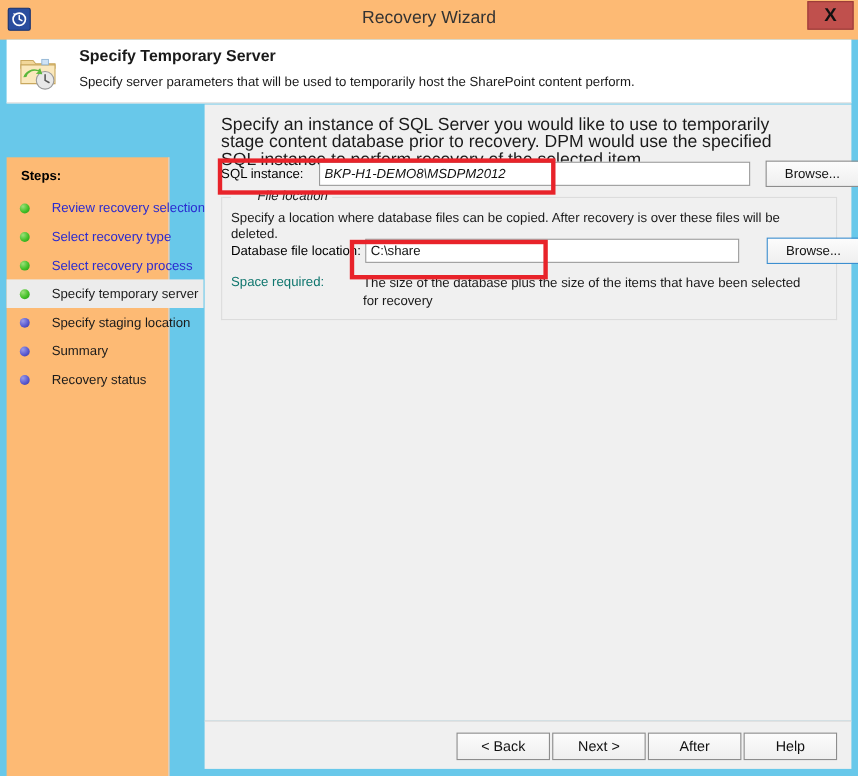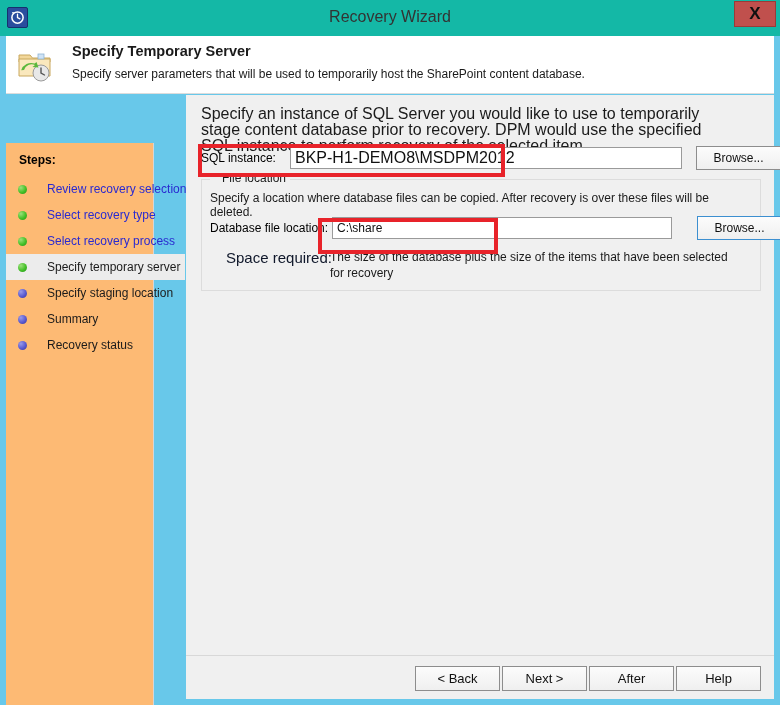--- a/index.html
+++ b/index.html
@@ -25,21 +25,21 @@
     background: #68c8ea;
     box-sizing: border-box;
   }
 
   
   #titlebar {
     position: absolute;
     left: 0; top: 0;
     width: 780px;
     height: 36px;
-    background: #14b8a6;
+    background: #fdba74;
   }
   #app-icon {
     position: absolute;
     left: 7px; top: 7px;
     width: 21px; height: 21px;
     background: #2a4d9e;
     border: 1px solid #16306e;
     box-sizing: border-box;
     border-radius: 2px;
     display: flex;
@@ -183,24 +183,25 @@
   }
   #sql-input {
     position: absolute;
     left: 89px; top: 0;
     width: 392px;
     height: 22px;
     box-sizing: border-box;
     border: 1px solid #9a9a9a;
     background: #ffffff;
     font-family: "Liberation Sans", sans-serif;
-    font-size: 16px;
+    font-size: 12px;
     padding: 0 4px;
     color: #111;
     outline: none;
+    font-style: italic;
   }
   #sql-browse {
     position: absolute;
     left: 495px; top: -1px;
     width: 85px;
     height: 24px;
     box-sizing: border-box;
     background: linear-gradient(#fcfcfc, #efefef);
     border: 1px solid #8d8d8d;
     font-family: "Liberation Sans", sans-serif;
@@ -226,25 +227,26 @@
     background: #dcdcdc;
   }
   #file-group-top-right {
     position: absolute;
     left: 74px; top: 0;
     right: 0; height: 1px;
     background: #dcdcdc;
   }
   #file-group-legend {
     position: absolute;
-    left: 16px; top: -8px;
+    left: 28px; top: -8px;
     background: #f0f0f0;
     padding: 0 4px;
     font-size: 12px;
     color: #1a1a1a;
+    font-style: italic;
   }
   #file-desc {
     position: absolute;
     left: 8px; top: 12px;
     width: 540px;
     font-size: 12px;
     color: #1a1a1a;
   }
   #dbloc-row {
     position: absolute;
@@ -279,23 +281,23 @@
     box-sizing: border-box;
     background: linear-gradient(#fcfcfc, #efefef);
     border: 1px solid #3c8fd0;
     font-family: "Liberation Sans", sans-serif;
     font-size: 12px;
     color: #111;
     cursor: pointer;
   }
   #space-label {
     position: absolute;
-    left: 24px; top: 70px;
-    font-size: 15px;
-    color: #0f172a;
+    left: 8px; top: 70px;
+    font-size: 12px;
+    color: #0f766e;
   }
   #space-value {
     position: absolute;
     left: 128px; top: 70px;
     width: 410px;
     font-size: 12px;
     line-height: 16px;
     color: #1a1a1a;
   }
 
@@ -359,21 +361,21 @@
       <svg width="40" height="40" viewBox="0 0 40 40">
         <path d="M3 9 h11 l2.5 3 H34 v4 H3 Z" fill="#f2d79a" stroke="#c9a85e" stroke-width="1"></path>
         <path d="M3 13 h31 v17 H3 Z" fill="#fae8bd" stroke="#c9a85e" stroke-width="1"></path>
         <rect x="22" y="8" width="6" height="5" fill="#cfe3f5" stroke="#8fb4d4" stroke-width="0.8"></rect>
         <circle cx="25" cy="27" r="8" fill="#e8e8e8" stroke="#9a9a9a" stroke-width="1"></circle>
         <path d="M25 22 L25 27 L28.5 29" fill="none" stroke="#555" stroke-width="1.4" stroke-linecap="round"></path>
         <path d="M8 24 a8 8 0 0 1 11 -5 l-2.5 2 l6 0.6 l-2 -5.6 l-1.8 1.6 a10.5 10.5 0 0 0 -13.5 6.6 Z" fill="#5bb83c"></path>
       </svg>
     </div>
     <div id="header-title">Specify Temporary Server</div>
-    <div id="header-sub">Specify server parameters that will be used to temporarily host the SharePoint content database.</div>
+    <div id="header-sub">Specify server parameters that will be used to temporarily host the SharePoint content perform.</div>
   </div>
 
   <div id="sidebar">
     <div id="steps-label">Steps:</div>
     <div id="steps-list">
       <div class="step done">
         <span class="bullet"></span>
         <span class="step-label">Review recovery selection</span>
       </div>
       <div class="step done">

